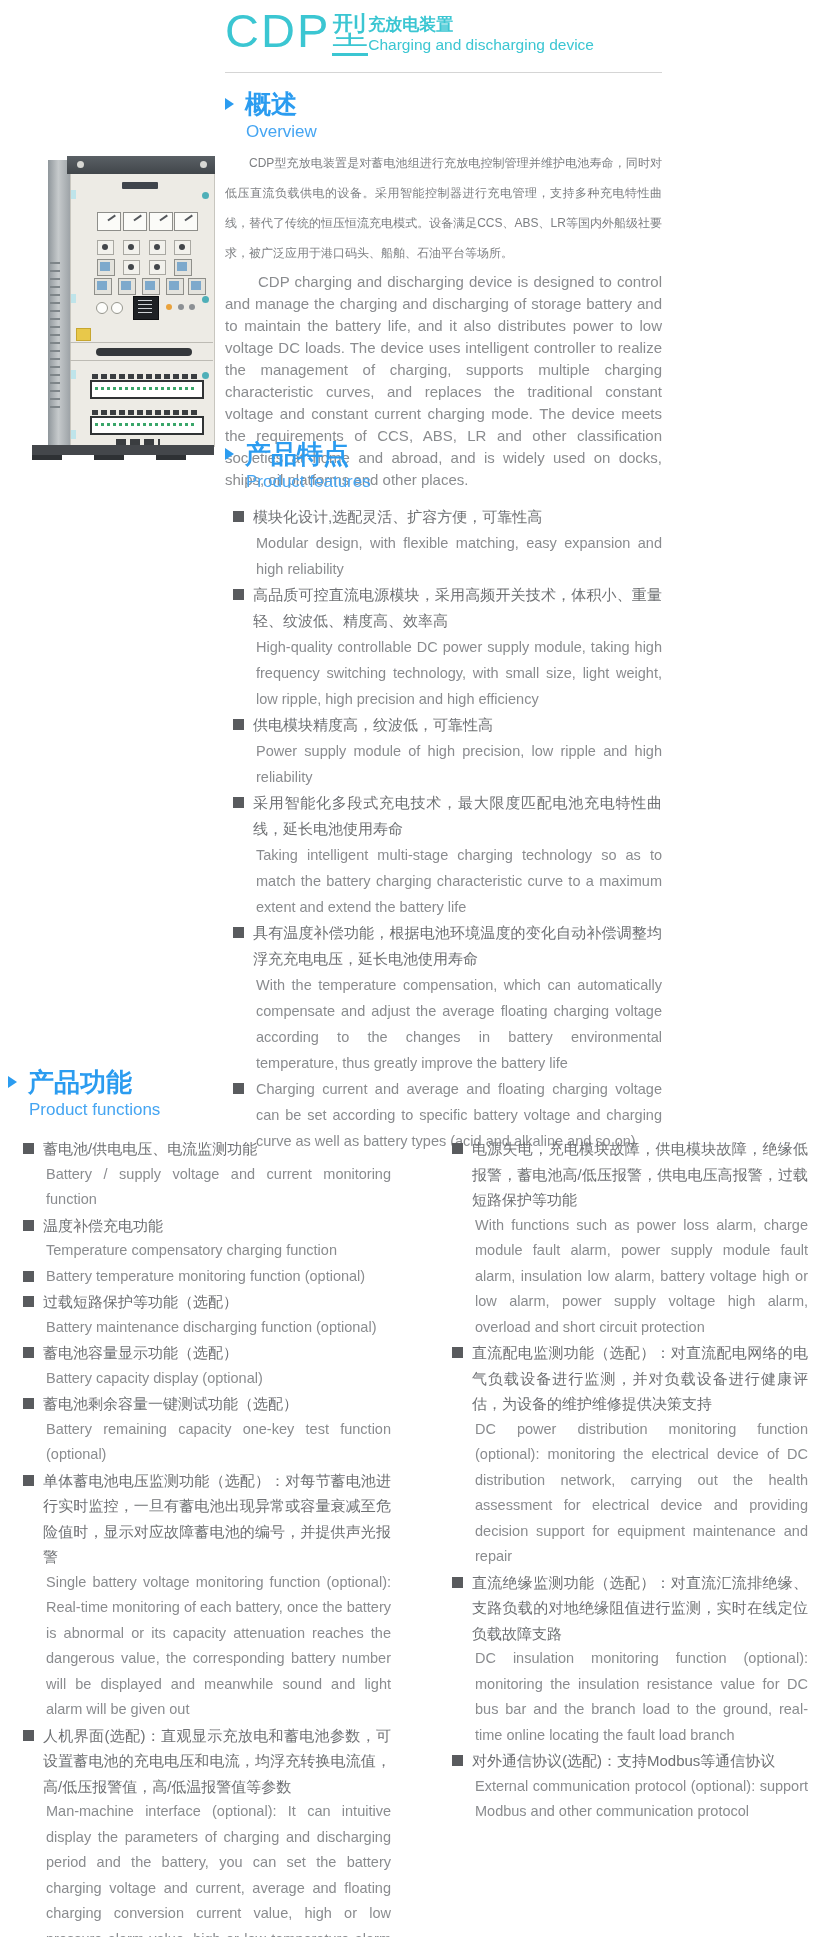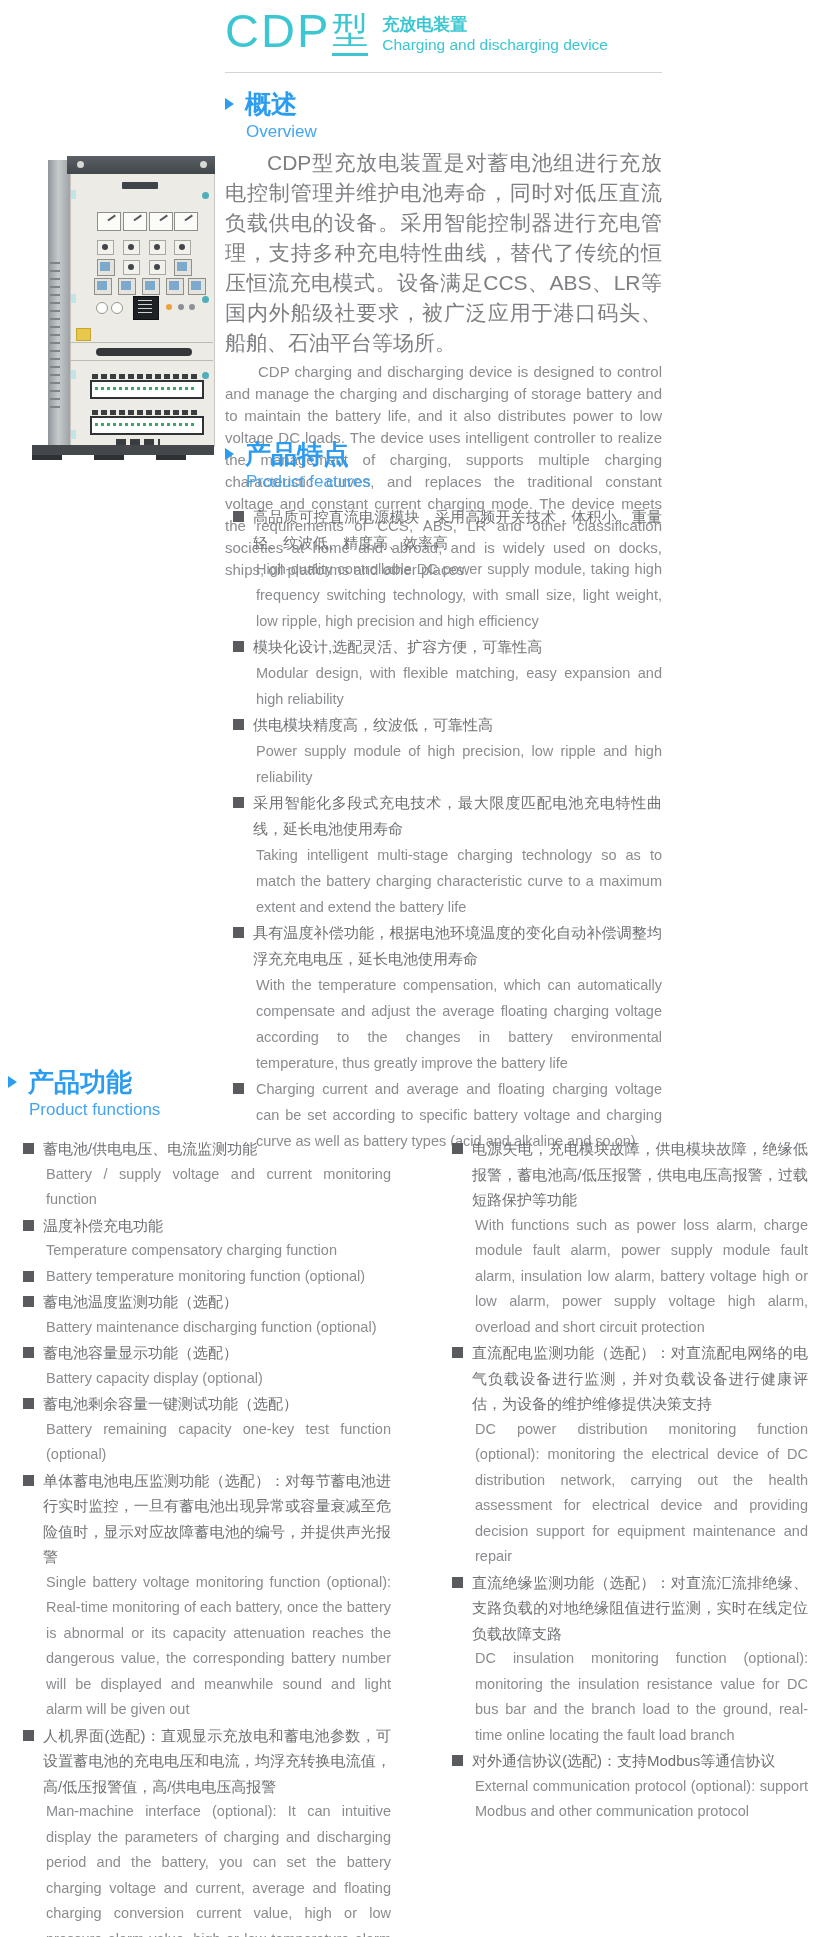--- a/index.html
+++ b/index.html
@@ -3,35 +3,35 @@
 <meta charset="utf-8">
 <style>
   html,body{margin:0;padding:0;background:#ffffff;}
   .page{position:relative;width:830px;height:1937px;background:#ffffff;overflow:hidden;
         font-family:"Liberation Sans","DejaVu Sans",sans-serif;}
 
   
   .title-row{position:absolute;left:225px;top:6px;display:flex;align-items:flex-end;}
   .title-model{font-size:47px;line-height:50px;color:#3bc6d2;letter-spacing:2px;}
   .title-type{font-size:36px;line-height:44px;color:#3bc6d2;border-bottom:3px solid #3bc6d2;padding-bottom:1px;margin-left:2px;}
-  .subtitle{margin-left:14px;padding-bottom:2px;}
+  .subtitle{padding-bottom:2px;}
   .subtitle-cn{font-size:17px;font-weight:bold;color:#3bc6d2;line-height:20px;}
   .subtitle-en{font-size:15.5px;color:#3bc6d2;line-height:19px;}
   .header-divider{position:absolute;left:225px;top:72px;width:437px;height:1px;background:#d5d5d5;}
 
   
   .sec-head{display:flex;align-items:center;}
   .tri{width:0;height:0;border-left:9px solid #2b9cf0;border-top:6px solid transparent;
        border-bottom:6px solid transparent;margin-right:11px;flex:0 0 auto;}
   .sec-cn{font-size:26px;font-weight:bold;color:#2b9cf0;line-height:32px;}
   .sec-en{font-size:17px;color:#45a5f2;line-height:20px;margin-left:21px;margin-top:2px;}
 
   
   .overview{position:absolute;left:225px;top:88px;width:437px;}
-  .para-cn{margin-top:6px;font-size:21px;line-height:30px;color:#7d7f82;text-align:justify;text-indent:2em;}
+  .para-cn{margin-top:6px;font-size:12px;line-height:30px;color:#7d7f82;text-align:justify;text-indent:2em;}
   .para-en{margin-top:3px;font-size:15px;line-height:22px;color:#8a8c8f;text-align:justify;text-indent:2.2em;}
 
   
   .features{position:absolute;left:225px;top:438px;width:437px;}
   .feat-list{margin-top:12px;padding-left:8px;}
   .item{position:relative;padding-left:20px;}
   .sq-bullet{position:absolute;left:0;top:7px;width:11px;height:11px;background:#595b5e;}
   .item-cn{font-size:15px;line-height:26px;color:#6e7073;text-align:justify;}
   .item-en{font-size:14.5px;line-height:26px;color:#8a8c8f;text-align:justify;padding-left:3px;}
 
@@ -171,27 +171,27 @@
   <div class="features">
     <div class="sec-head">
       <span class="tri"></span>
       <span class="sec-cn">产品特点</span>
     </div>
     <div class="sec-en">Product features</div>
 
     <div class="feat-list">
       <div class="item">
         <span class="sq-bullet"></span>
+        <div class="item-cn">模块化设计,选配灵活、扩容方便，可靠性高</div>
+        <div class="item-en">Modular design, with flexible matching, easy expansion and high reliability</div>
+      </div>
+      <div class="item">
+        <span class="sq-bullet"></span>
         <div class="item-cn">高品质可控直流电源模块，采用高频开关技术，体积小、重量轻、纹波低、精度高、效率高</div>
         <div class="item-en">High-quality controllable DC power supply module, taking high frequency switching technology, with small size, light weight, low ripple, high precision and high efficiency</div>
-      </div>
-      <div class="item">
-        <span class="sq-bullet"></span>
-        <div class="item-cn">模块化设计,选配灵活、扩容方便，可靠性高</div>
-        <div class="item-en">Modular design, with flexible matching, easy expansion and high reliability</div>
       </div>
       <div class="item">
         <span class="sq-bullet"></span>
         <div class="item-cn">供电模块精度高，纹波低，可靠性高</div>
         <div class="item-en">Power supply module of high precision, low ripple and high reliability</div>
       </div>
       <div class="item">
         <span class="sq-bullet"></span>
         <div class="item-cn">采用智能化多段式充电技术，最大限度匹配电池充电特性曲线，延长电池使用寿命</div>
         <div class="item-en">Taking intelligent multi-stage charging technology so as to match the battery charging characteristic curve to a maximum extent and extend the battery life</div>
@@ -226,41 +226,41 @@
           <span class="sq-bullet"></span>
           <div class="item-cn">温度补偿充电功能</div>
           <div class="item-en">Temperature compensatory charging function</div>
         </div>
         <div class="item">
           <span class="sq-bullet"></span>
           <div class="item-en">Battery temperature monitoring function (optional)</div>
         </div>
         <div class="item">
           <span class="sq-bullet"></span>
-          <div class="item-cn">蓄电池温度监测功能（选配）</div>
+          <div class="item-cn">过载短路保护等功能（选配）</div>
           <div class="item-en">Battery maintenance discharging function (optional)</div>
         </div>
         <div class="item">
           <span class="sq-bullet"></span>
           <div class="item-cn">蓄电池容量显示功能（选配）</div>
           <div class="item-en">Battery capacity display (optional)</div>
         </div>
         <div class="item">
           <span class="sq-bullet"></span>
           <div class="item-cn">蓄电池剩余容量一键测试功能（选配）</div>
           <div class="item-en">Battery remaining capacity one-key test function (optional)</div>
         </div>
         <div class="item">
           <span class="sq-bullet"></span>
           <div class="item-cn">单体蓄电池电压监测功能（选配）：对每节蓄电池进行实时监控，一旦有蓄电池出现异常或容量衰减至危险值时，显示对应故障蓄电池的编号，并提供声光报警</div>
           <div class="item-en">Single battery voltage monitoring function (optional): Real-time monitoring of each battery, once the battery is abnormal or its capacity attenuation reaches the dangerous value, the corresponding battery number will be displayed and meanwhile sound and light alarm will be given out</div>
         </div>
         <div class="item">
           <span class="sq-bullet"></span>
-          <div class="item-cn">人机界面(选配)：直观显示充放电和蓄电池参数，可设置蓄电池的充电电压和电流，均浮充转换电流值，高/低压报警值，高/供电电压高报警</div>
+          <div class="item-cn">人机界面(选配)：直观显示充放电和蓄电池参数，可设置蓄电池的充电电压和电流，均浮充转换电流值，高/低压报警值，高/低温报警值等参数</div>
           <div class="item-en">Man-machine interface (optional): It can intuitive display the parameters of charging and discharging period and the battery, you can set the battery charging voltage and current, average and floating charging conversion current value, high or low pressure alarm value, high or low temperature alarm and other parameters</div>
         </div>
       </div>
 
       <div class="func-col-right">
         <div class="item">
           <span class="sq-bullet"></span>
           <div class="item-cn">电源失电，充电模块故障，供电模块故障，绝缘低报警，蓄电池高/低压报警，供电电压高报警，过载短路保护等功能</div>
           <div class="item-en">With functions such as power loss alarm, charge module fault alarm, power supply module fault alarm, insulation low alarm, battery voltage high or low alarm, power supply voltage high alarm, overload and short circuit protection</div>
         </div>

